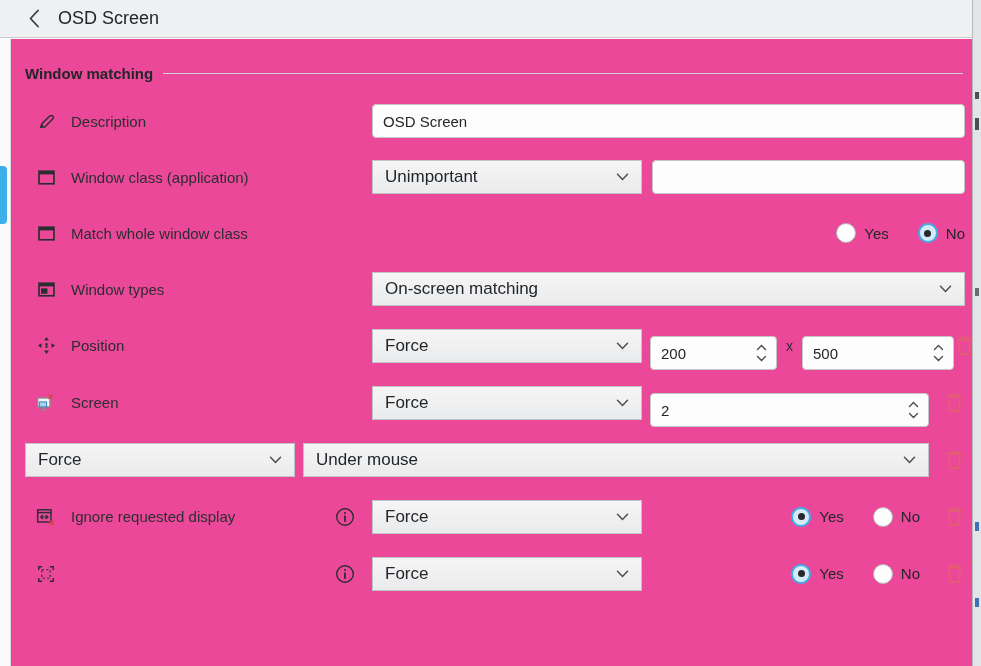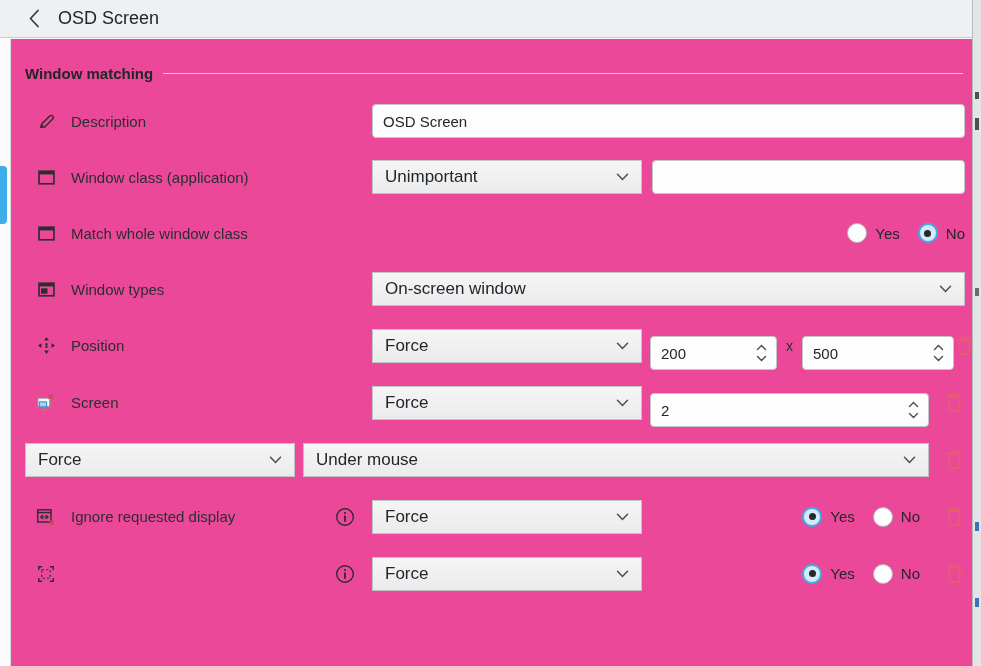--- a/index.html
+++ b/index.html
@@ -85,21 +85,21 @@
   .spin input {
     border:none; background:transparent; padding:0; min-width:0; width:100%;
     font-size:15px; color:#232629; font-family:"Liberation Sans", sans-serif; outline:none;
   }
   .spin .arrows { display:flex; flex-direction:column; gap:4px; margin-left:6px; flex:none; cursor:pointer; }
   .spin.w127 { width:127px; flex:none; }
   .spin.w132 { width:152px; flex:none; }
 
   .x-sep { margin:0 9px; font-size:14px; color:#2b2e31; }
 
-  .radio-group { display:flex; align-items:center; gap:18px; }
+  .radio-group { display:flex; align-items:center; gap:29px; }
   .radio { display:flex; align-items:center; gap:8px; font-size:15px; color:#232629; cursor:pointer; }
   .rb {
     width:20px; height:20px; border-radius:50%; position:relative; flex:none;
     border:1px solid #b4b6b8; background:#fdfdfe;
   }
   .rb.checked { border:2px solid #3daee9; background:#d4eaf7; }
   .rb.checked::after {
     content:""; position:absolute; left:50%; top:50%; width:7px; height:7px;
     margin:-3.5px 0 0 -3.5px; border-radius:50%; background:#26282b;
   }
@@ -199,21 +199,21 @@
       <span class="row-icon">
         <svg width="19" height="19" viewBox="0 0 16 16">
             <rect x="1.7" y="2.7" width="12.6" height="10.6" fill="none" stroke="#2b2e31" stroke-width="1.4"></rect>
             <rect x="1.7" y="2.7" width="12.6" height="2.7" fill="#2b2e31"></rect>
             <rect x="3.4" y="7" width="5.4" height="4.6" fill="#2b2e31"></rect>
           </svg>
       </span>
       <span class="lbl">Window types</span>
     </div>
     <div class="combo grow">
-      <span class="cv">On-screen window</span>
+      <span class="cv">On-screen matching</span>
       <svg width="13" height="8" viewBox="0 0 13 8" fill="none" stroke="#4a4d4f" stroke-width="1.5" stroke-linecap="round">
           <path d="M1.5 1.2 L6.5 6.4 L11.5 1.2"></path>
         </svg>
     </div>
   </div>
 
   <div class="sec2">
 
     <div class="row">
       <div class="label-col">

